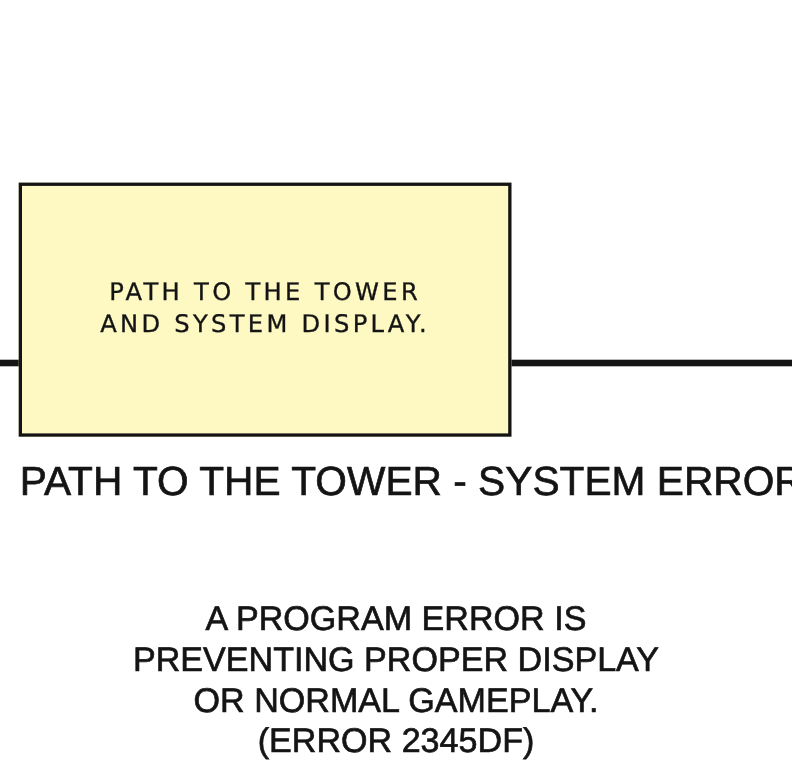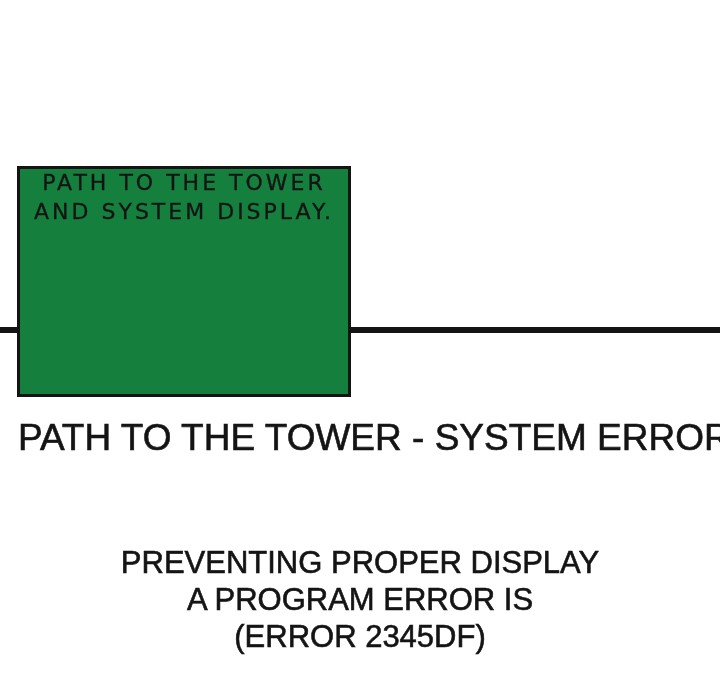--- a/index.html
+++ b/index.html
@@ -23,27 +23,28 @@
     height: 6px;
     background: #141414;
     z-index: 1;
   }
 
   
   .speech-box {
     position: absolute;
     left: 17px;
     top: 166px;
-    width: 334px;
+    width: 448px;
     height: 231px;
     box-sizing: border-box;
     border: 3px solid #141414;
-    background: #15803d;
+    background: #fef9c3;
     z-index: 2;
     display: flex;
+    align-items: center;
     justify-content: center;
     text-align: center;
   }
 
   .speech-text {
     font-family: "DejaVu Sans", sans-serif;
     font-size: 22px;
     line-height: 28.5px;
     letter-spacing: 3px;
     font-weight: 400;
@@ -90,18 +91,19 @@
   <div class="speech-box">
     <div class="speech-text">
       <div>PATH TO THE TOWER</div>
       <div>AND SYSTEM DISPLAY.</div>
     </div>
   </div>
 
   <div class="caption-title">PATH TO THE TOWER - SYSTEM ERROR</div>
 
   <div class="error-msg">
+    <div>A PROGRAM ERROR IS</div>
     <div>PREVENTING PROPER DISPLAY</div>
-    <div>A PROGRAM ERROR IS</div>
+    <div>OR NORMAL GAMEPLAY.</div>
     <div>(ERROR 2345DF)</div>
   </div>
 
 </div>
 
 </body></html>

